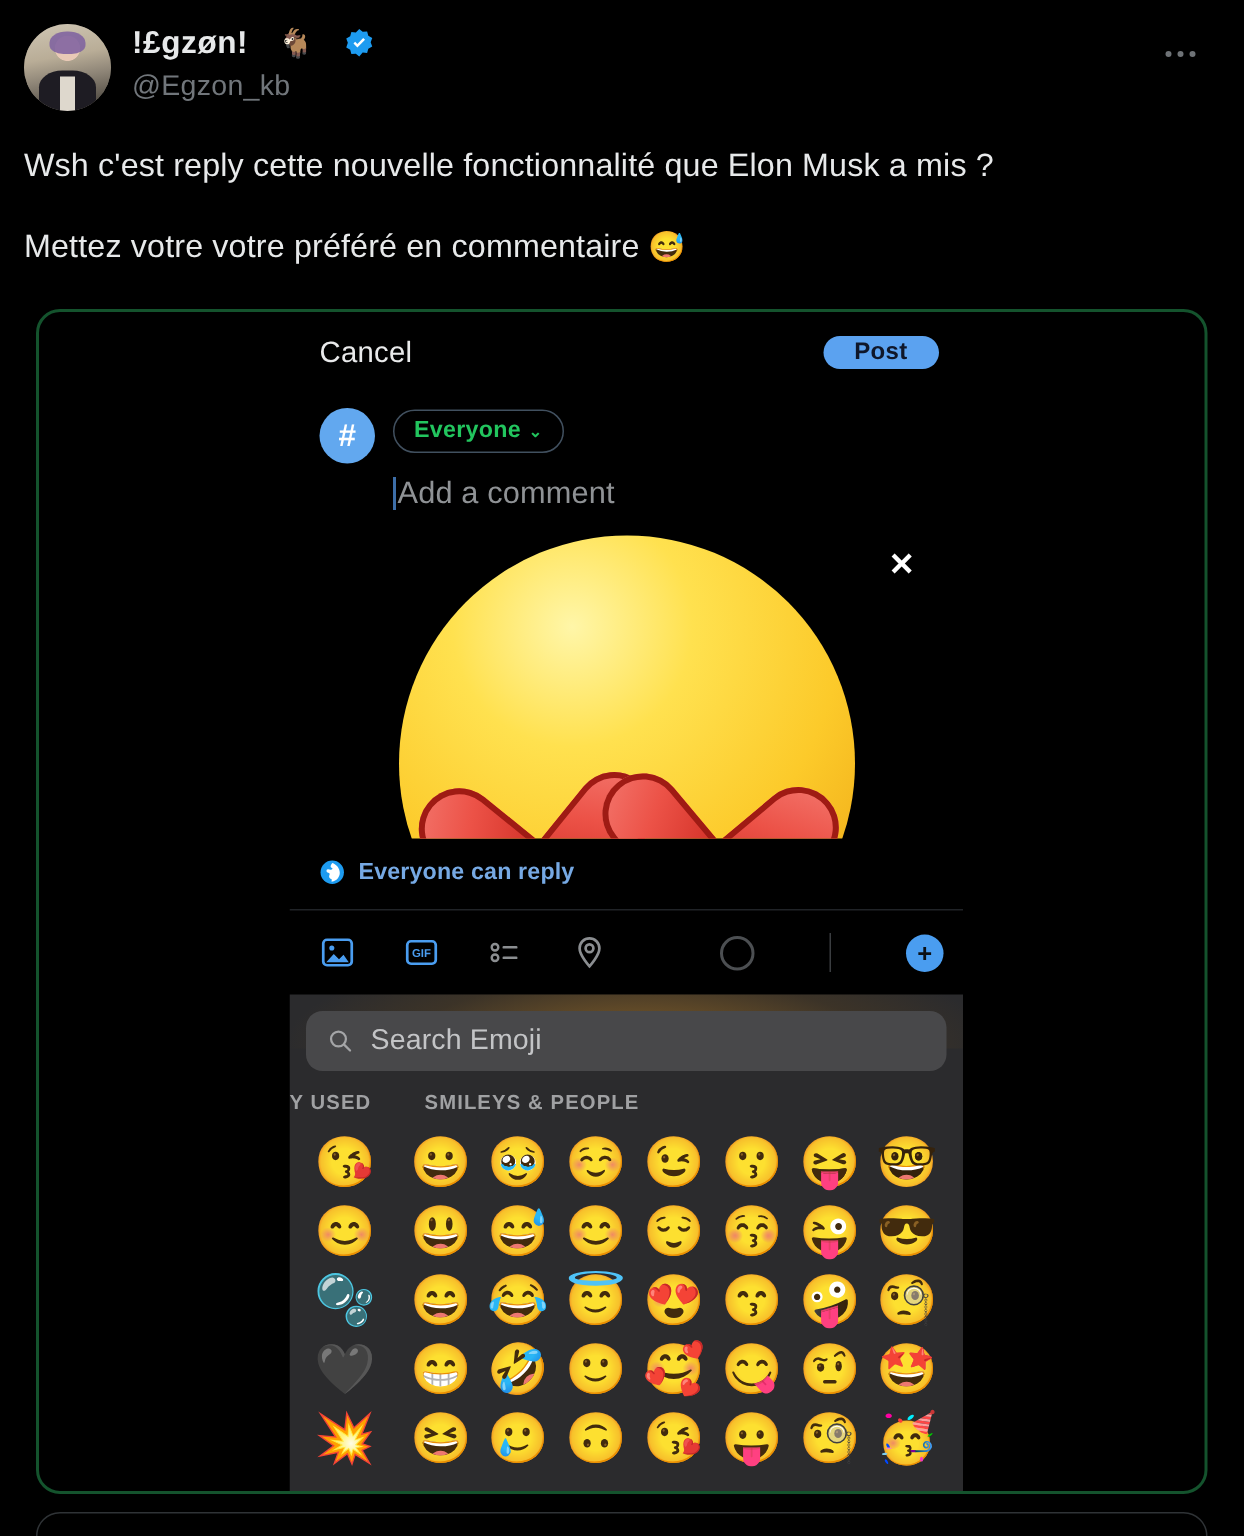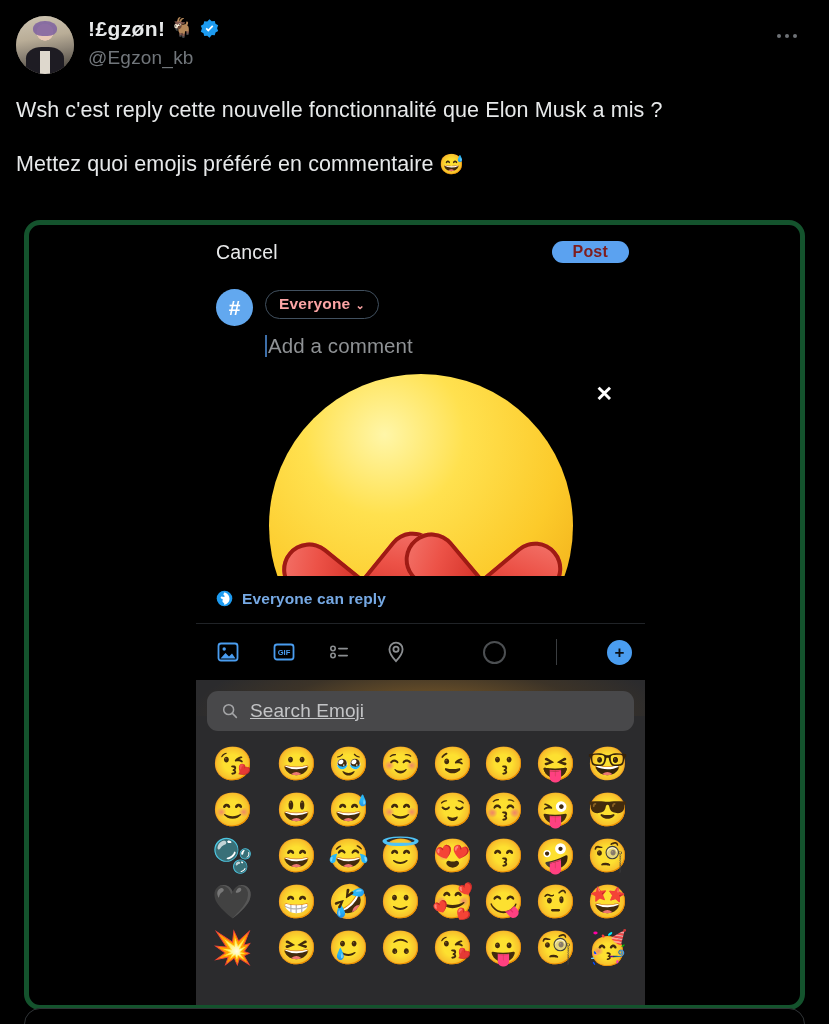--- a/index.html
+++ b/index.html
@@ -61,22 +61,22 @@
     position: absolute;
     left: 41%; bottom: 0;
     width: 18%; height: 40%;
     background: #ded8cd;
   }
 
   .names { padding-top: 2px; min-width: 0; }
 
   .name-row {
     display: flex;
-    align-items: flex-start;
-    gap: 5px;
+    align-items: flex-end;
+    gap: 20px;
     line-height: 1;
   }
   .display-name {
     color: #e7e9ea;
     font-size: 21px;
     font-weight: bold;
     letter-spacing: .4px;
     white-space: nowrap;
   }
   .goat-emoji { font-size: 19px; line-height: 1; }
@@ -114,24 +114,24 @@
     line-height: 1.32;
     letter-spacing: .1px;
   }
   .tweet-body .line2 { margin-top: 26px; }
   .tweet-body .inline-emoji { font-size: 20px; }
 
   
   .media-card {
     position: absolute;
     left: 24px;
-    top: 220px;
+    top: 206px;
     width: 781px;
     height: 790px;
-    border: 5px solid #14532d;
+    border: 2px solid #14532d;
     border-radius: 16px;
     overflow: hidden;
     background: #000;
   }
 
   .shot {
     position: absolute;
     left: 167px;
     top: 0;
     width: 449px;
@@ -149,21 +149,21 @@
     padding: 0 16px 0 20px;
     background: #000;
   }
   .cancel-btn {
     color: #e9eaeb;
     font-size: 19.5px;
     letter-spacing: .2px;
   }
   .post-btn {
     background: #5ba2f0;
-    color: #7f1d1d;
+    color: #0f172a;
     font-size: 16px;
     font-weight: bold;
     padding: 2px 21px;
     border-radius: 999px;
     letter-spacing: .2px;
   }
 
   
   .compose-row {
     display: flex;
@@ -184,21 +184,21 @@
     line-height: 1;
   }
   .compose-col { flex: 1; min-width: 0; padding-top: 1px; }
   .audience-pill {
     display: inline-flex;
     align-items: center;
     gap: 5px;
     border: 1px solid #41505f;
     border-radius: 999px;
     padding: 4px 13px 5px 13px;
-    color: #fca5a5;
+    color: #22c55e;
     font-size: 15.5px;
     font-weight: bold;
     letter-spacing: .2px;
   }
   .chev { font-size: 11px; line-height: 1; position: relative; top: 1px; }
 
   .comment-line {
     display: flex;
     align-items: center;
     margin-top: 15px;
@@ -345,21 +345,20 @@
     border-radius: 11px;
     height: 40px;
     padding: 0 14px;
     z-index: 2;
   }
   .search-icon { width: 18px; height: 18px; flex: 0 0 18px; opacity: .75; }
   .search-placeholder {
     color: #c3c4c6;
     font-size: 19px;
     letter-spacing: .1px;
-    text-decoration: underline;
   }
 
   .cat-row {
     display: flex;
     margin-top: 13px;
     padding-left: 2px;
     position: relative;
     z-index: 2;
   }
   .cat-label {
@@ -451,21 +450,21 @@
     <div class="more-dots">
       <i></i>
       <i></i>
       <i></i>
     </div>
   </div>
 
   <div class="tweet-body">
     <div class="line1">Wsh c'est reply cette nouvelle fonctionnalité que Elon Musk a mis ?</div>
     <div class="line2">
-      <span>Mettez quoi emojis préféré en commentaire</span>
+      <span>Mettez votre votre préféré en commentaire</span>
       <span class="inline-emoji">😅</span>
     </div>
   </div>
 </div>
 
 <div class="media-card">
   <div class="shot">
 
     <div class="compose-top">
       <span class="cancel-btn">Cancel</span>
@@ -544,20 +543,24 @@
       <div class="search-bar">
         <span class="search-icon">
           <svg viewBox="0 0 24 24" width="18" height="18" aria-hidden="true">
             <circle cx="10.2" cy="10.2" r="6.6" fill="none" stroke="#c3c4c6" stroke-width="2"></circle>
             <line x1="15.2" y1="15.2" x2="20.5" y2="20.5" stroke="#c3c4c6" stroke-width="2" stroke-linecap="round"></line>
           </svg>
         </span>
         <span class="search-placeholder">Search Emoji</span>
       </div>
 
+      <div class="cat-row">
+        <span class="cat-label recent">Y USED</span>
+        <span class="cat-label smileys">SMILEYS &amp; PEOPLE</span>
+      </div>
 
       <div class="grid-wrap">
         <div class="recent-col">
             <div class="cell">😘</div>
             <div class="cell">😊</div>
             <div class="cell">🫧</div>
             <div class="cell">🖤</div>
             <div class="cell">💥</div>
           </div>
         <div class="smiley-grid">

